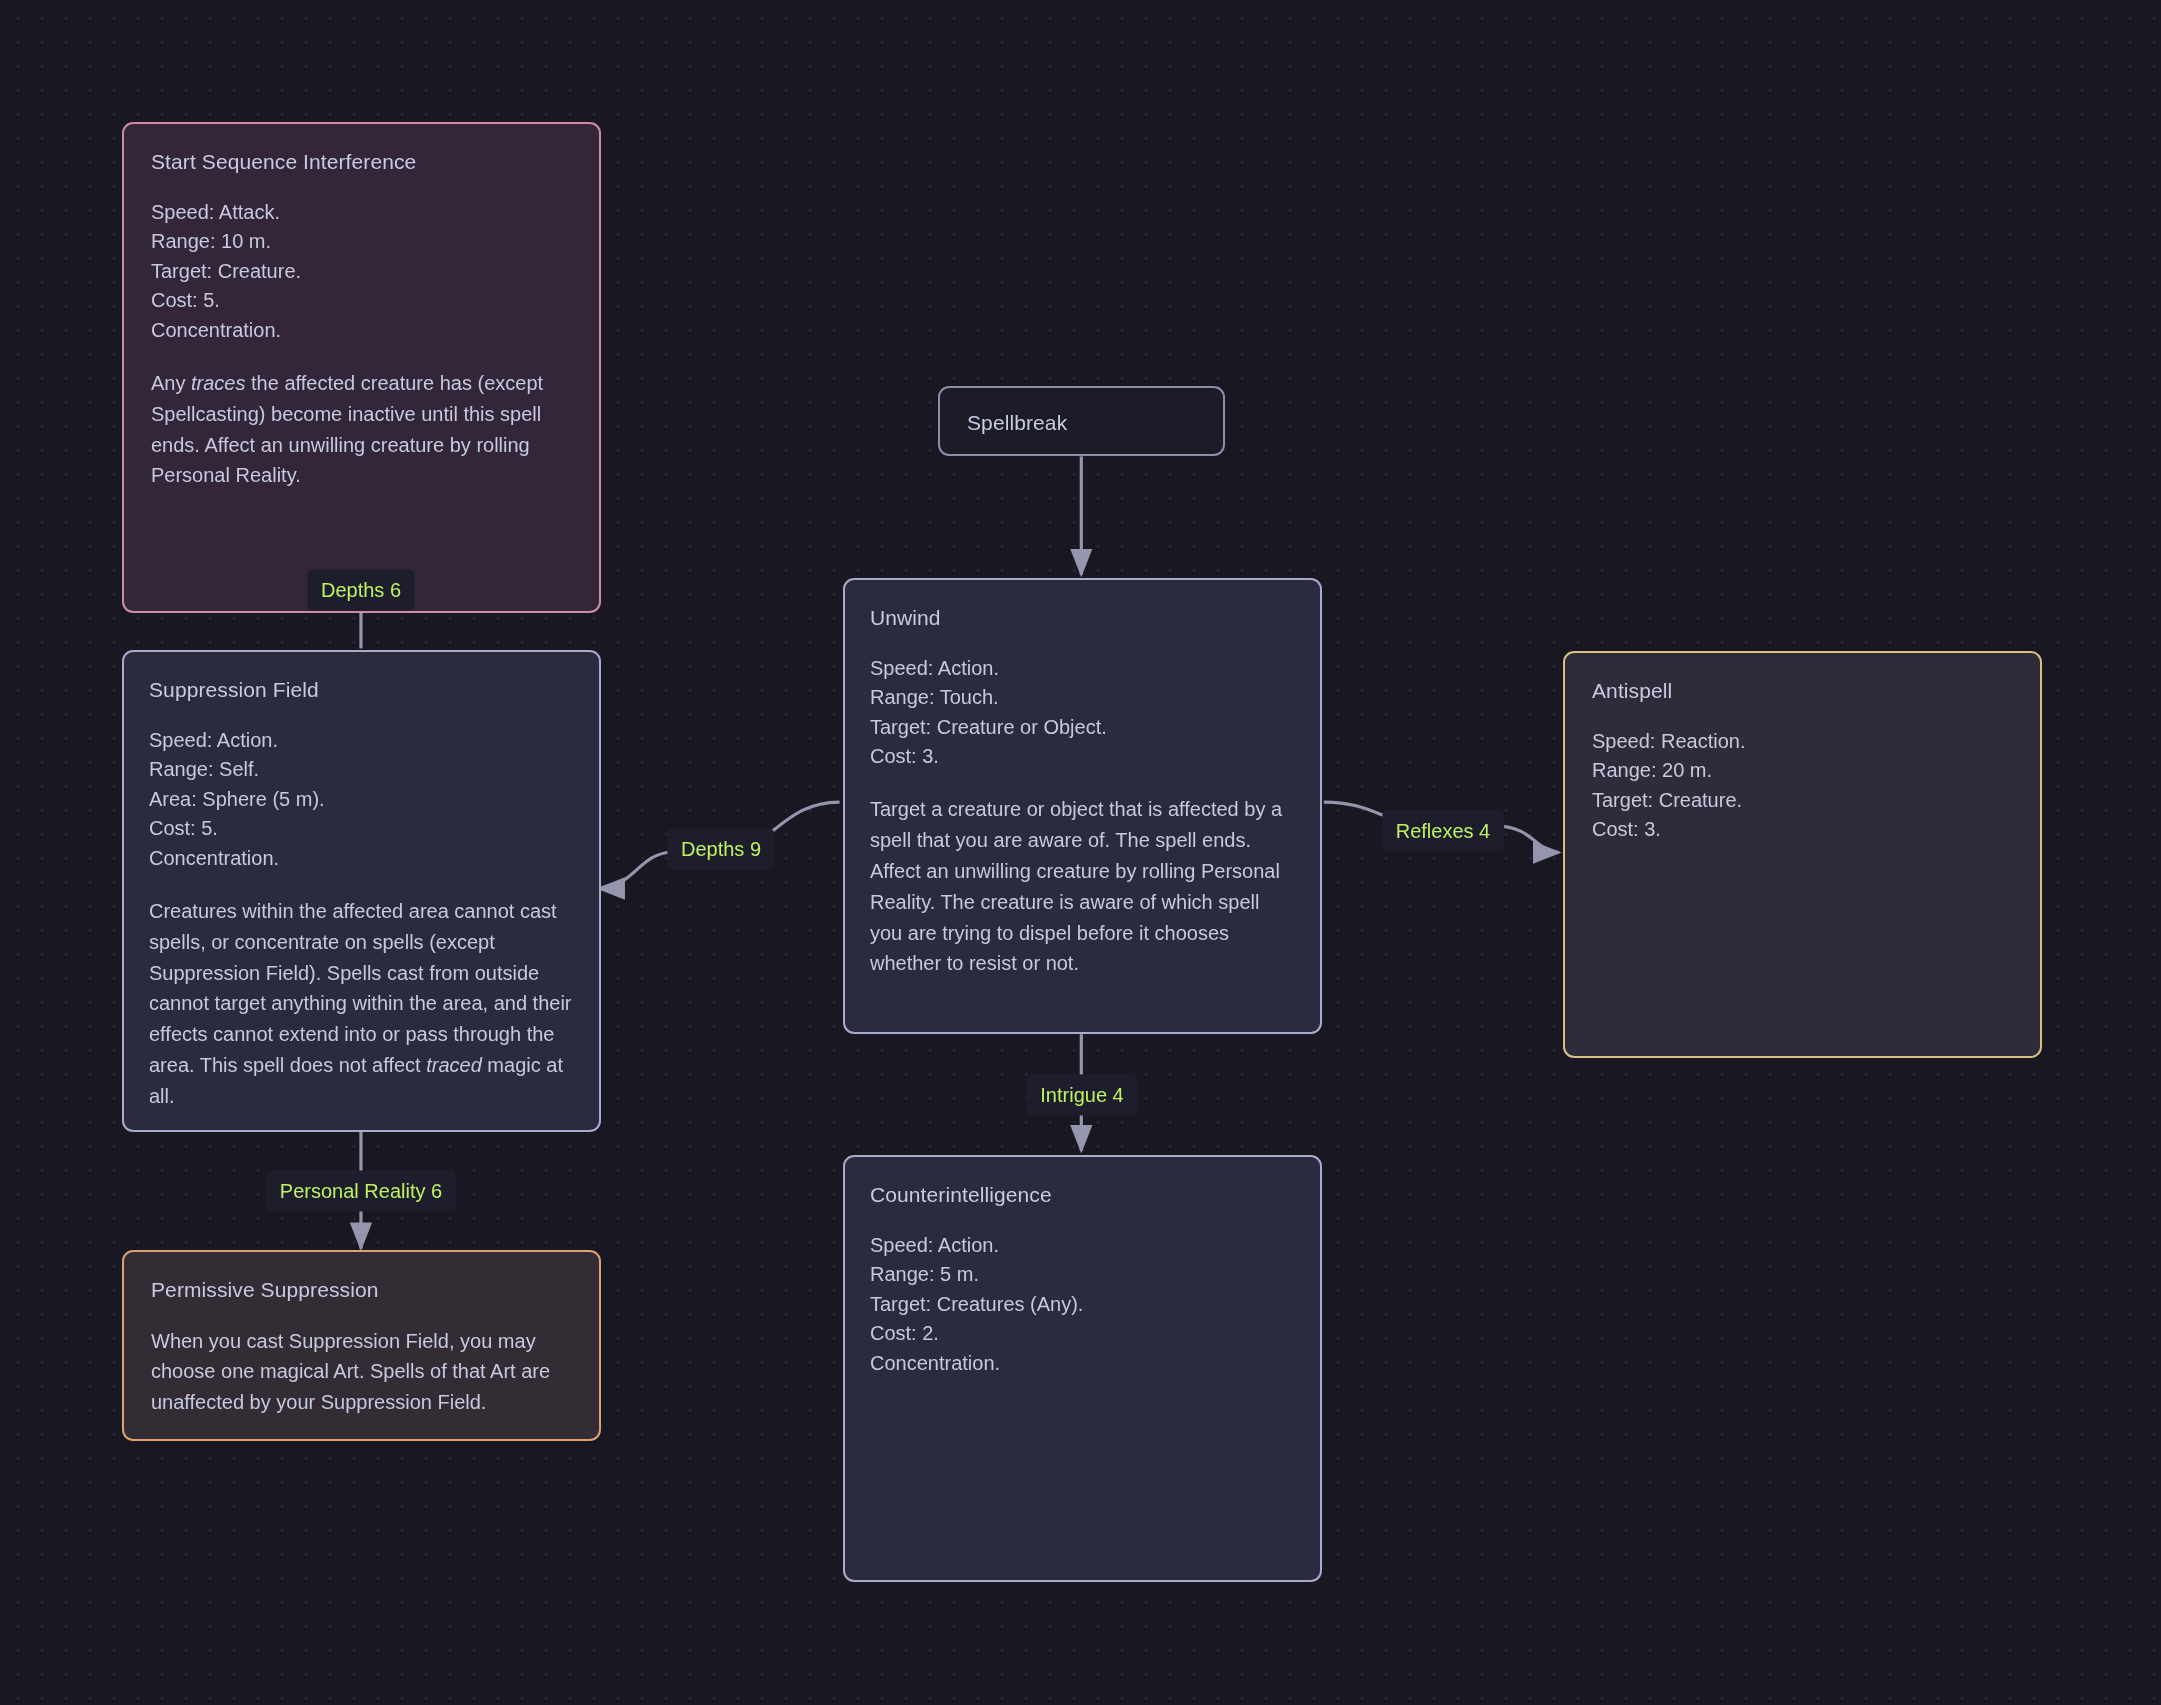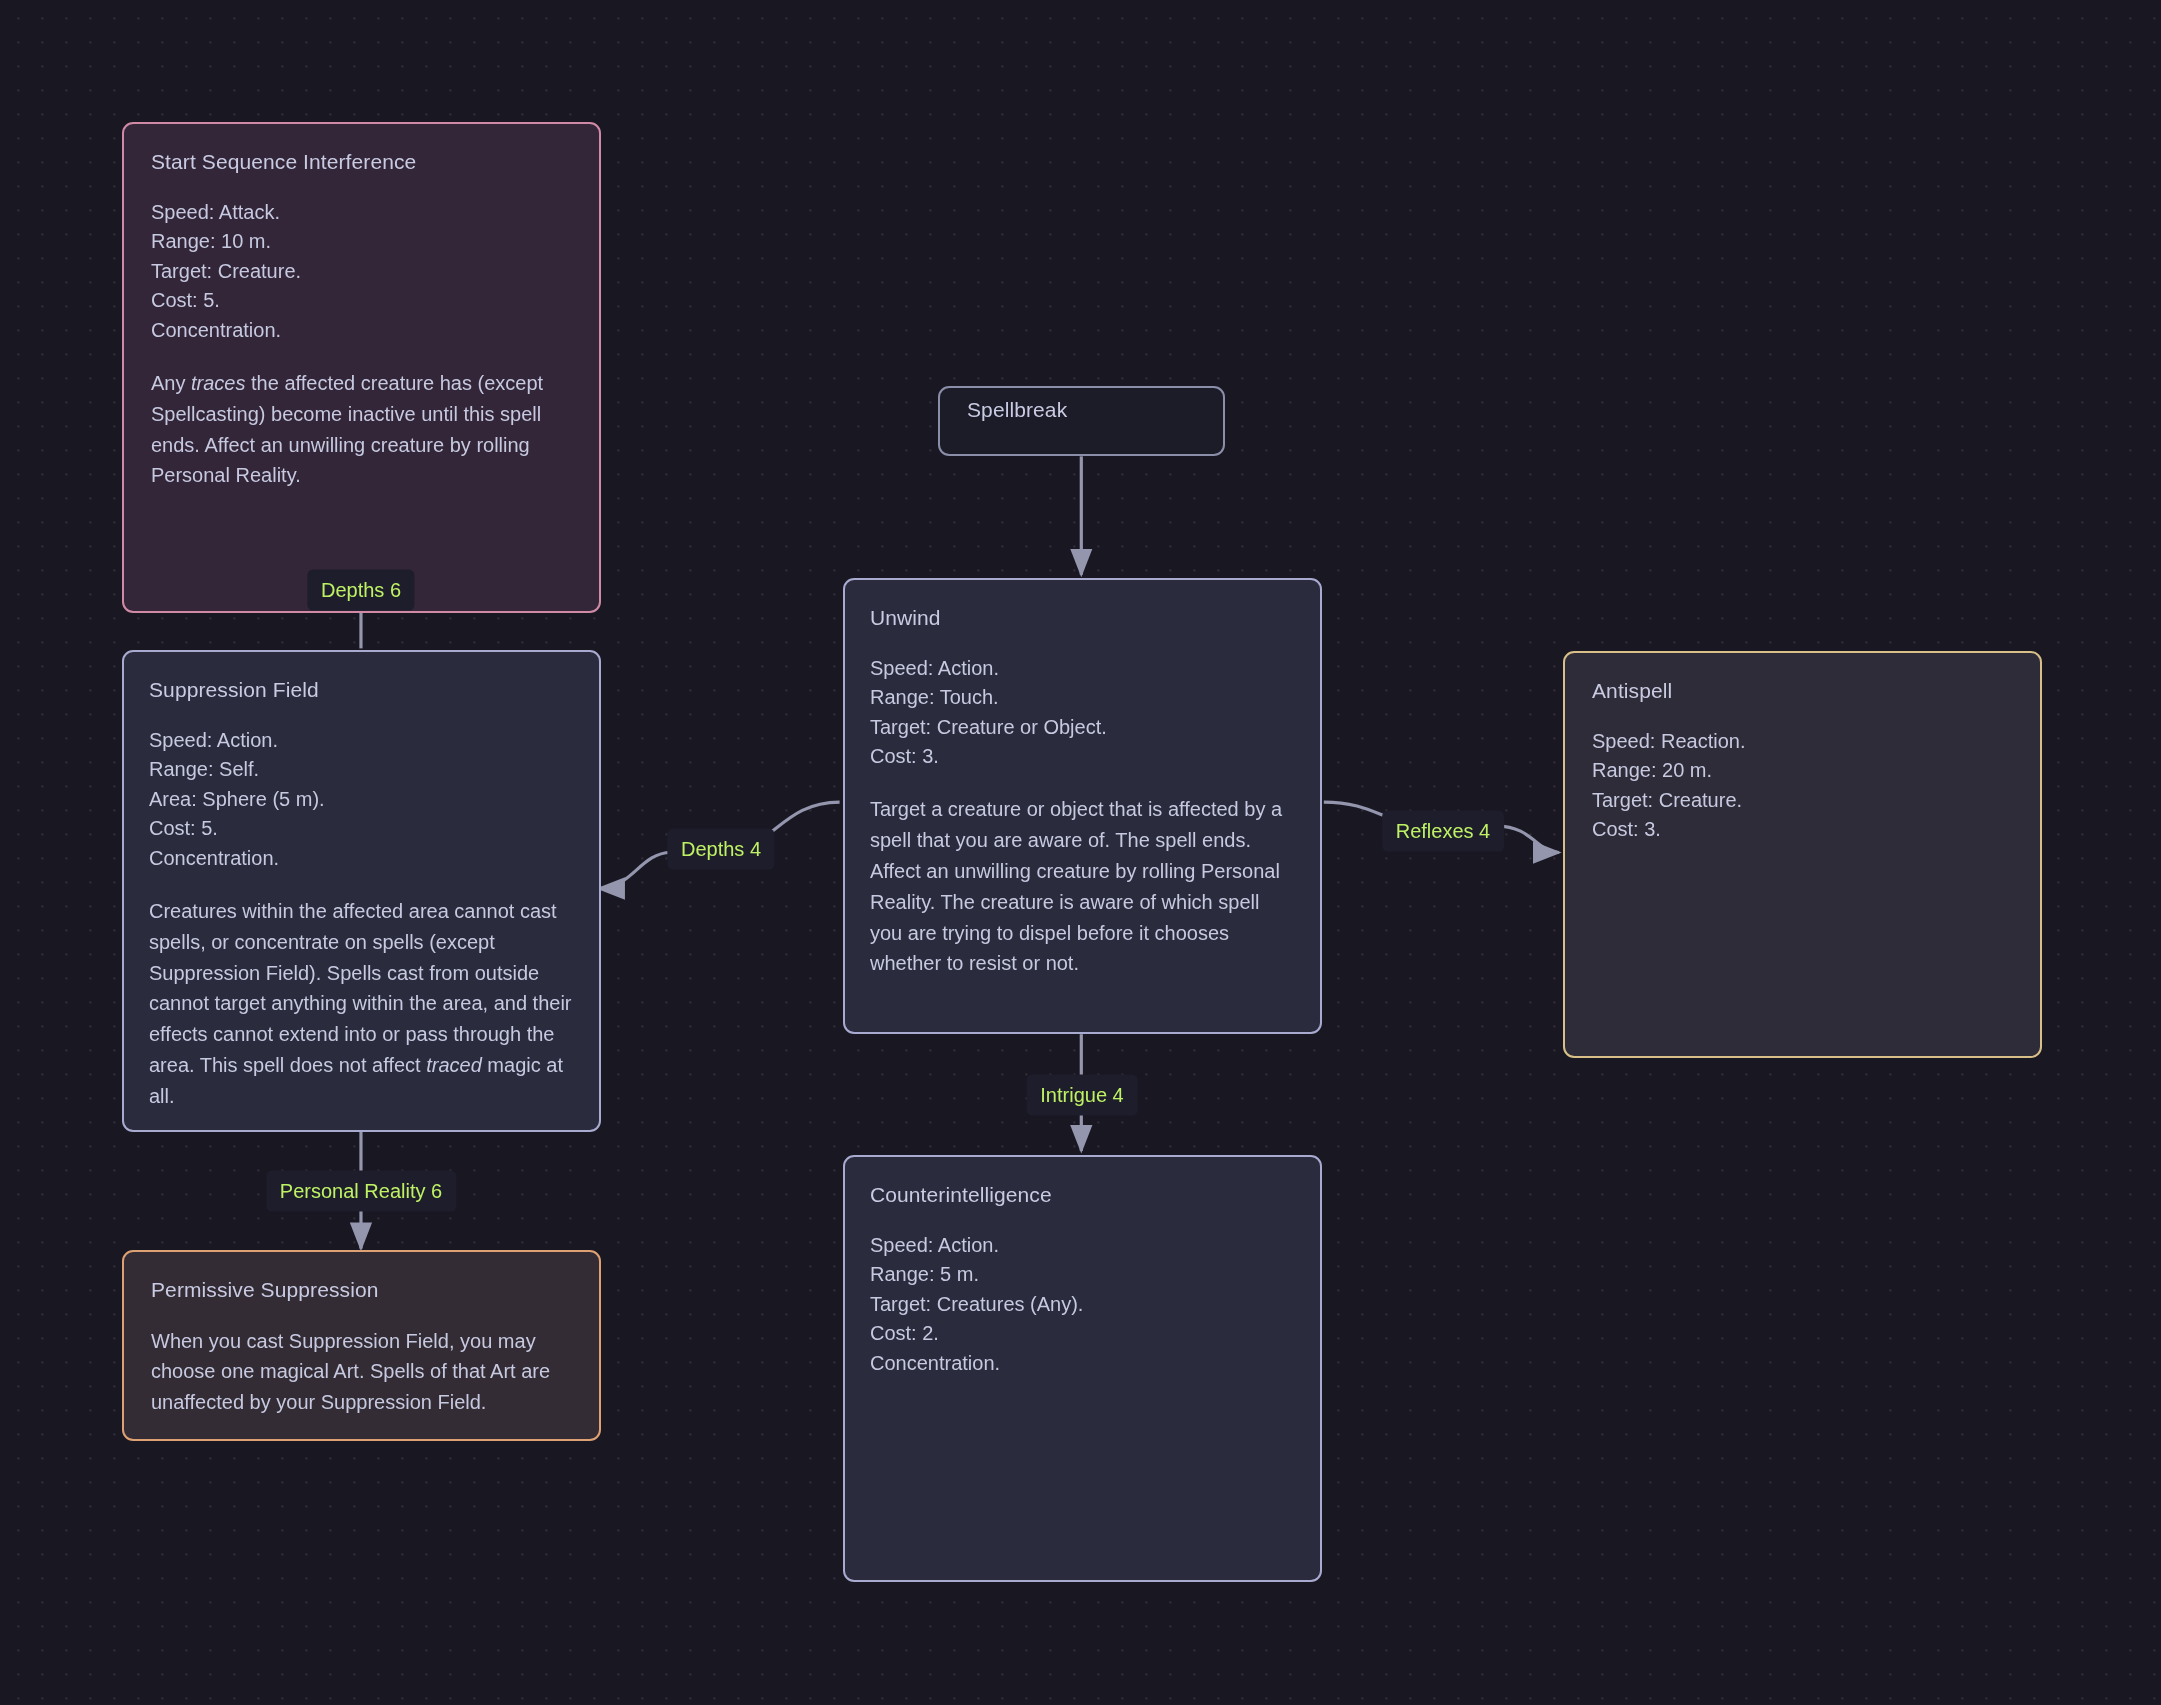--- a/index.html
+++ b/index.html
@@ -140,21 +140,21 @@
     </div>
   </div>
 
   <div class="node orange" style="left:122px; top:1250px; width:479px; height:191px;">
     <div class="node-title">Permissive Suppression</div>
     <div class="node-body">
       <span>When you cast Suppression Field, you may choose one magical Art. Spells of that Art are unaffected by your Suppression Field.</span>
     </div>
   </div>
 
-  <div class="node plain" style="left:938px; top:386px; width:287px; height:70px; padding:8px 27px;">
+  <div class="node plain" style="left:938px; top:386px; width:287px; height:70px; padding:21px 27px;">
     <div class="node-title">Spellbreak</div>
   </div>
 
   <div class="node blue" style="left:843px; top:578px; width:479px; height:456px;">
     <div class="node-title">Unwind</div>
     <div class="node-stats">Speed: Action.
 Range: Touch.
 Target: Creature or Object.
 Cost: 3.</div>
     <div class="node-body">
@@ -176,20 +176,20 @@
 Range: 5 m.
 Target: Creatures (Any).
 Cost: 2.
 Concentration.</div>
   </div>
 
   <div class="edge-label" style="left:361px; top:590px;">Depths 6</div>
 
   <div class="edge-label" style="left:361px; top:1191px;">Personal Reality 6</div>
 
-  <div class="edge-label" style="left:721px; top:849px;">Depths 4</div>
+  <div class="edge-label" style="left:721px; top:849px;">Depths 9</div>
 
   <div class="edge-label" style="left:1443px; top:831px;">Reflexes 4</div>
 
   <div class="edge-label" style="left:1082px; top:1095px;">Intrigue 4</div>
 
 </div>
 
 
 </body></html>

